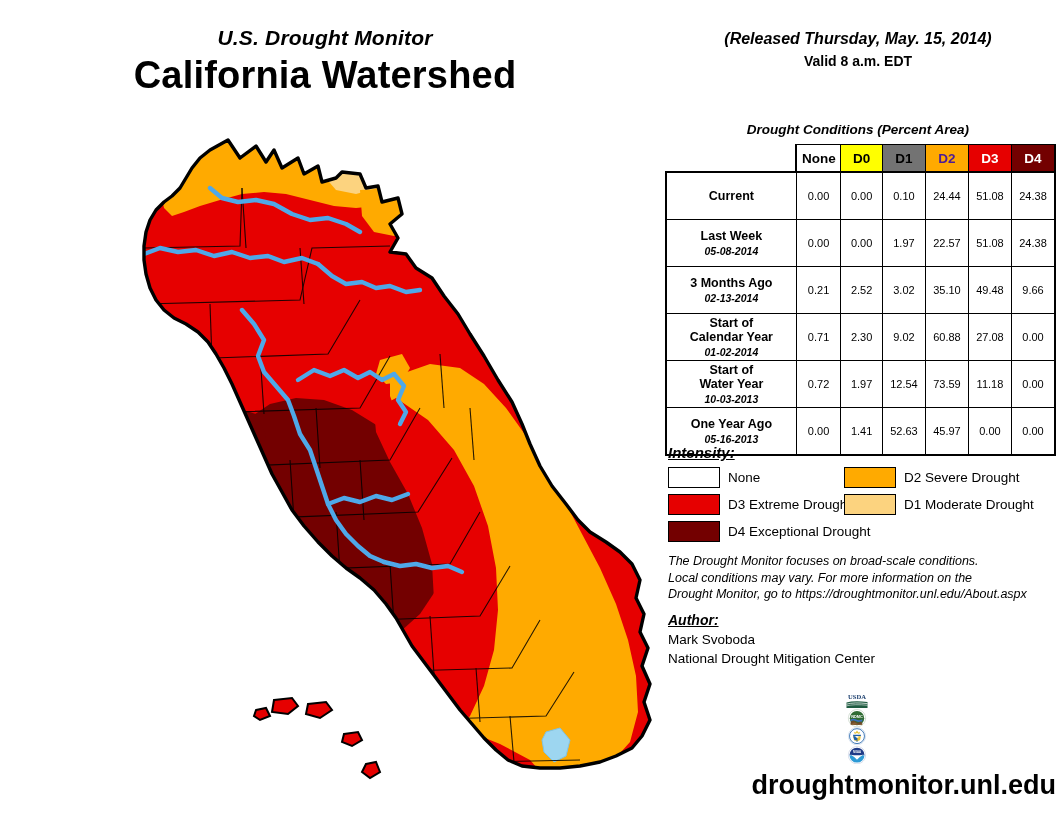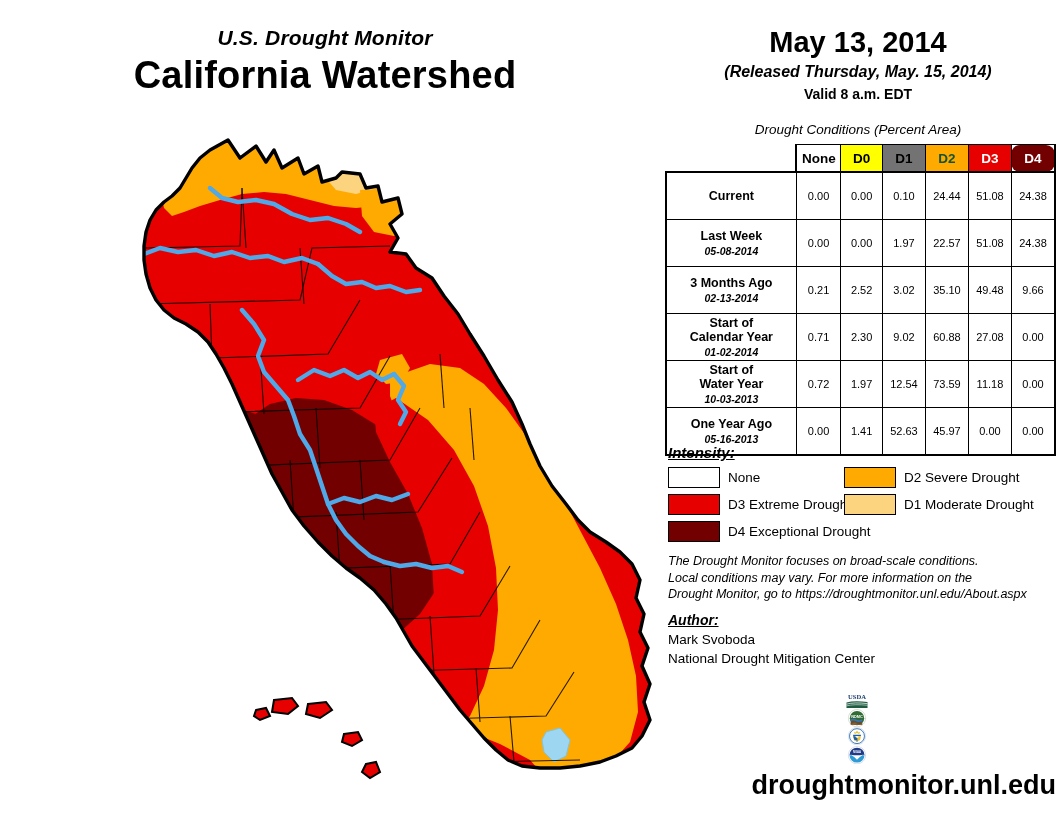--- a/index.html
+++ b/index.html
@@ -13,40 +13,40 @@
   #subtitle-small{font-size:21px;font-weight:bold;font-style:italic;letter-spacing:.2px;}
   #main-title{font-size:38px;font-weight:bold;margin-top:4px;letter-spacing:.2px;}
 
   #date-block{position:absolute;left:660px;top:26px;width:396px;text-align:center;}
   #date-main{font-size:29px;font-weight:bold;}
   #date-released{font-size:16px;font-weight:bold;font-style:italic;margin-top:4px;}
   #date-valid{font-size:14px;font-weight:bold;margin-top:5px;}
 
   
   #table-caption{position:absolute;left:660px;top:122px;width:396px;text-align:center;
-                 font-size:13.5px;font-style:italic;font-weight:normal;}
+                 font-size:13.5px;font-style:italic;font-weight:bold;}
   #cond-table{position:absolute;left:665px;top:144px;border-collapse:collapse;
               font-size:13px;}
   #cond-table td,#cond-table th{border:1px solid #000;text-align:center;vertical-align:middle;}
   #cond-table th{height:24px;font-size:13.5px;font-weight:bold;}
   #cond-table .rowlabel{width:100px;padding:2px 20px;font-weight:bold;font-size:12.5px;
                         line-height:1.15;}
   #cond-table .rowlabel .sub{display:block;font-size:10.5px;font-style:italic;font-weight:bold;
                              margin-top:1px;}
   #cond-table .val{width:44px;height:44px;font-size:11px;}
   #cond-table .corner{border:none;}
   .hdr-none{background:#ffffff;color:#000;}
   .hdr-d0{background:#ffff00;color:#000;}
   .hdr-d1{background:#737373;color:#000;}
-  .hdr-d2{background:#ffaa00;color:#14532d;margin-left:31px;}
+  .hdr-d2{background:#ffaa00;color:#4c1d95;margin-left:31px;}
   .hdr-d3{background:#e60000;color:#fff;}
   .hdr-d4{background:#730000;color:#fff;}
   #cond-table tbody tr:first-child td{border-top:2px solid #000;}
   #cond-table .outer{border-left:2px solid #000;}
-  #cond-table .outer-r{border-right:2px solid #000;border-radius:9px;}
+  #cond-table .outer-r{border-right:2px solid #000;}
   #cond-table tbody tr:last-child td{border-bottom:2px solid #000;}
 
   
   #legend{position:absolute;left:668px;top:444px;width:423px;}
   #legend-title{font-size:15px;font-style:italic;font-weight:bold;text-decoration:underline;
                 margin-bottom:6px;}
   .legend-grid{display:grid;grid-template-columns:176px 212px;row-gap:6px;}
   .legend-item{display:flex;align-items:center;}
   .swatch{width:50px;height:19px;border:1px solid #000;margin-right:8px;flex:0 0 auto;}
   .legend-label{font-size:13.5px;white-space:nowrap;}
@@ -78,21 +78,20 @@
 <body>
 
 <div id="page">
 
   <div id="title-block">
     <div id="subtitle-small">U.S. Drought Monitor</div>
     <div id="main-title">California Watershed</div>
   </div>
 
   <div id="date-block">
-    <div id="date-main">May 13, 2014</div>
     <div id="date-released">(Released Thursday, May. 15, 2014)</div>
     <div id="date-valid">Valid 8 a.m. EDT</div>
   </div>
 
   <div id="map-wrap">
     <svg id="map-svg" viewBox="0 0 600 672" xmlns="http://www.w3.org/2000/svg">
       <defs>
         <clipPath id="clipState">
           <path d="M150 22 L168 12 L180 30 L196 18 L206 34 L214 22 L222 40 L238 30
                    L244 46 L258 38 L262 54 L276 50 L282 44 L300 46 L306 60 L318 58

